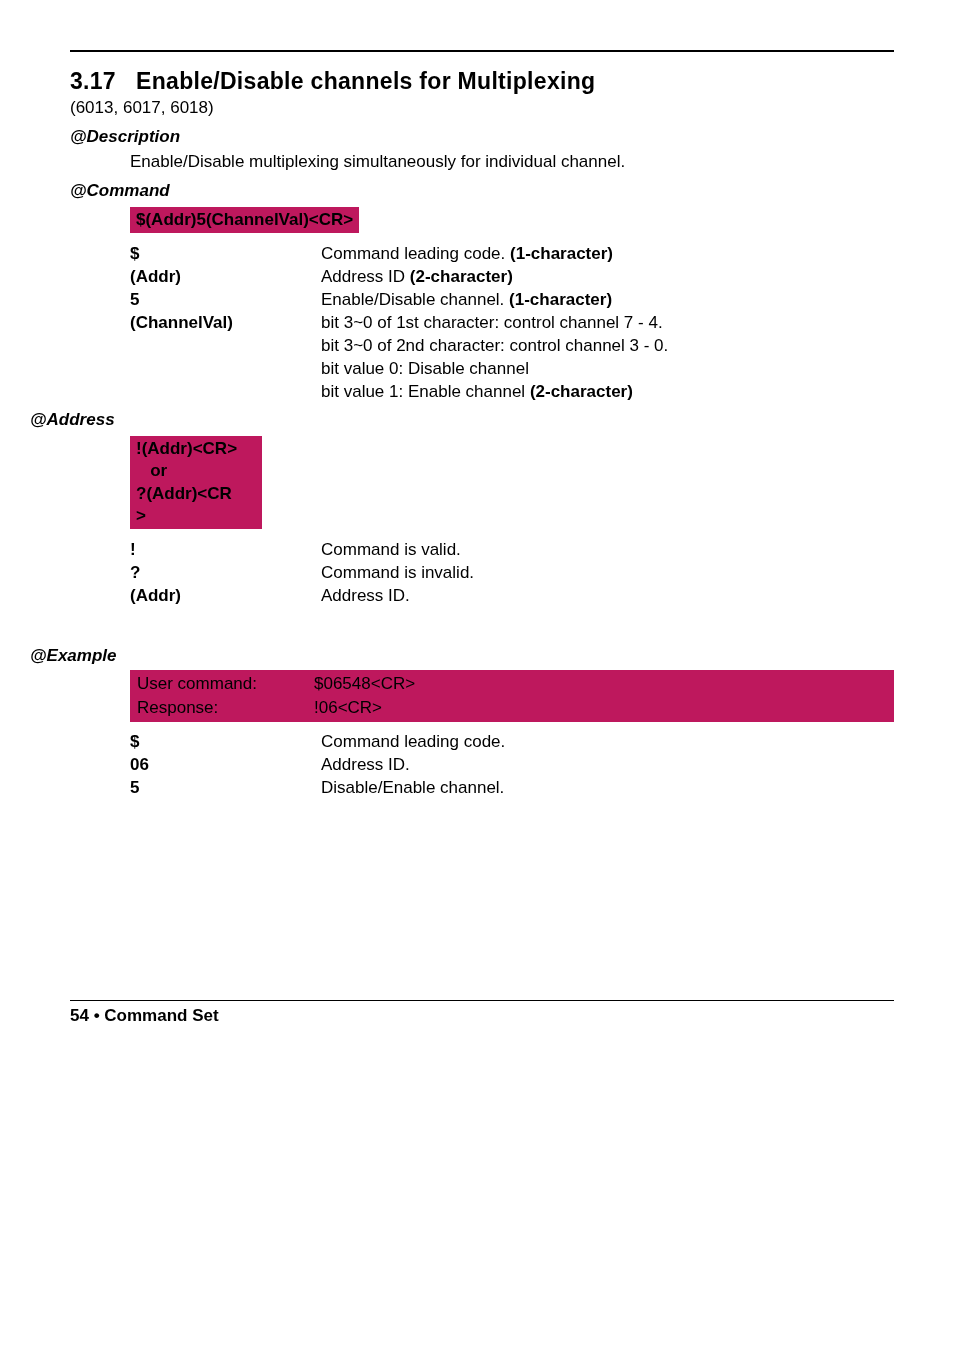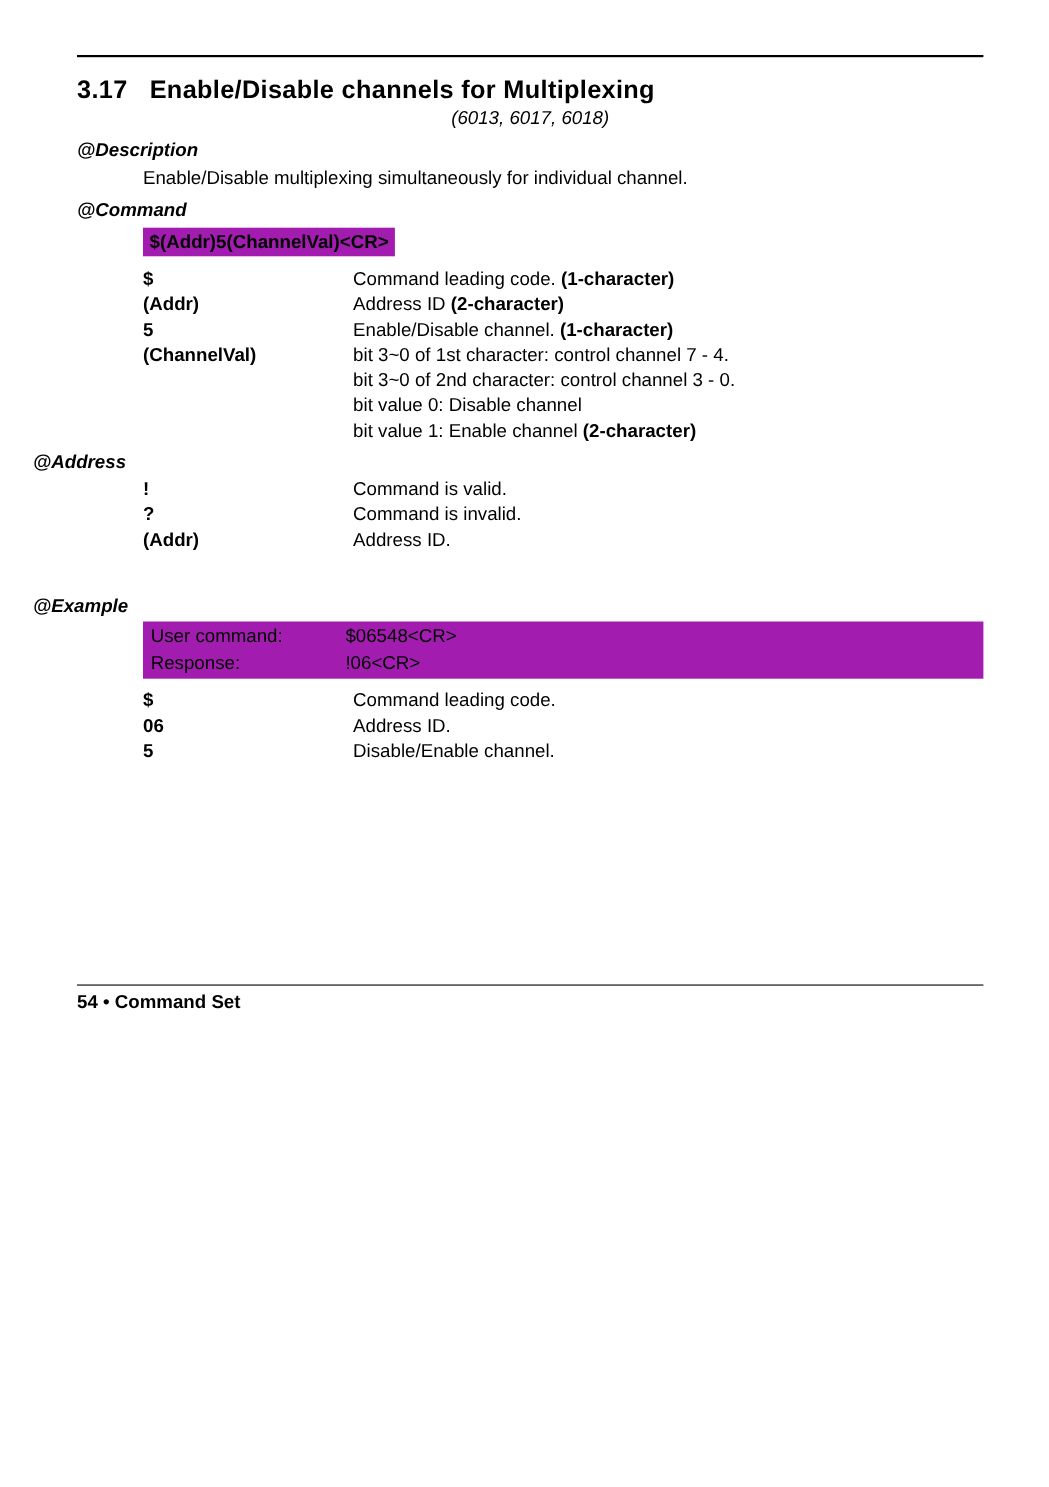--- a/index.html
+++ b/index.html
@@ -18,38 +18,37 @@
     margin-bottom: 14px;
   }
   .section-heading {
     font-family: Arial, Helvetica, sans-serif;
     font-weight: 900;
     font-size: 23px;
     margin: 0 0 2px 0;
     letter-spacing: 0.3px;
   }
   .applies-to {
-    text-align: center;
+    text-align: left;
     font-size: 17px;
     margin-top: -2px;
-    font-style: italic;
   }
   .subheading {
     font-weight: bold;
     font-style: italic;
     margin: 6px 0 2px 0;
   }
   .body-indent {
     margin-left: 60px;
   }
   .syntax-box,
   .response-box,
   .example-box {
     display: inline-block;
-    background: #a21caf;
+    background: #be185d;
     padding: 2px 6px;
     font-weight: bold;
     margin-top: 2px;
     margin-bottom: 10px;
     line-height: 1.3;
   }
   .example-box {
     font-weight: normal;
     display: block;
     padding: 2px 6px;
@@ -128,20 +127,24 @@
         <div><span>bit value 0: Disable channel</span></div>
         <div><span>bit value 1: Enable channel </span><span class="bold">(2-character)</span></div>
       </td>
     </tr>
   </tbody>
     </table>
 </div>
 
 <div class="subheading" style="margin-left:-40px;">@Address</div>
 <div class="body-indent">
+  <div class="response-box" style="white-space:pre; min-width:120px;"><span>!(Addr)&lt;CR&gt;</span>
+<span>   or</span>
+<span>?(Addr)&lt;CR</span>
+<span>&gt;</span></div>
 
   <table class="param-table">
     <tbody>
         <tr>
       <td class="key">!</td>
       <td class="val">Command is valid.</td>
     </tr>
     <tr>
       <td class="key">?</td>
       <td class="val">Command is invalid.</td>

